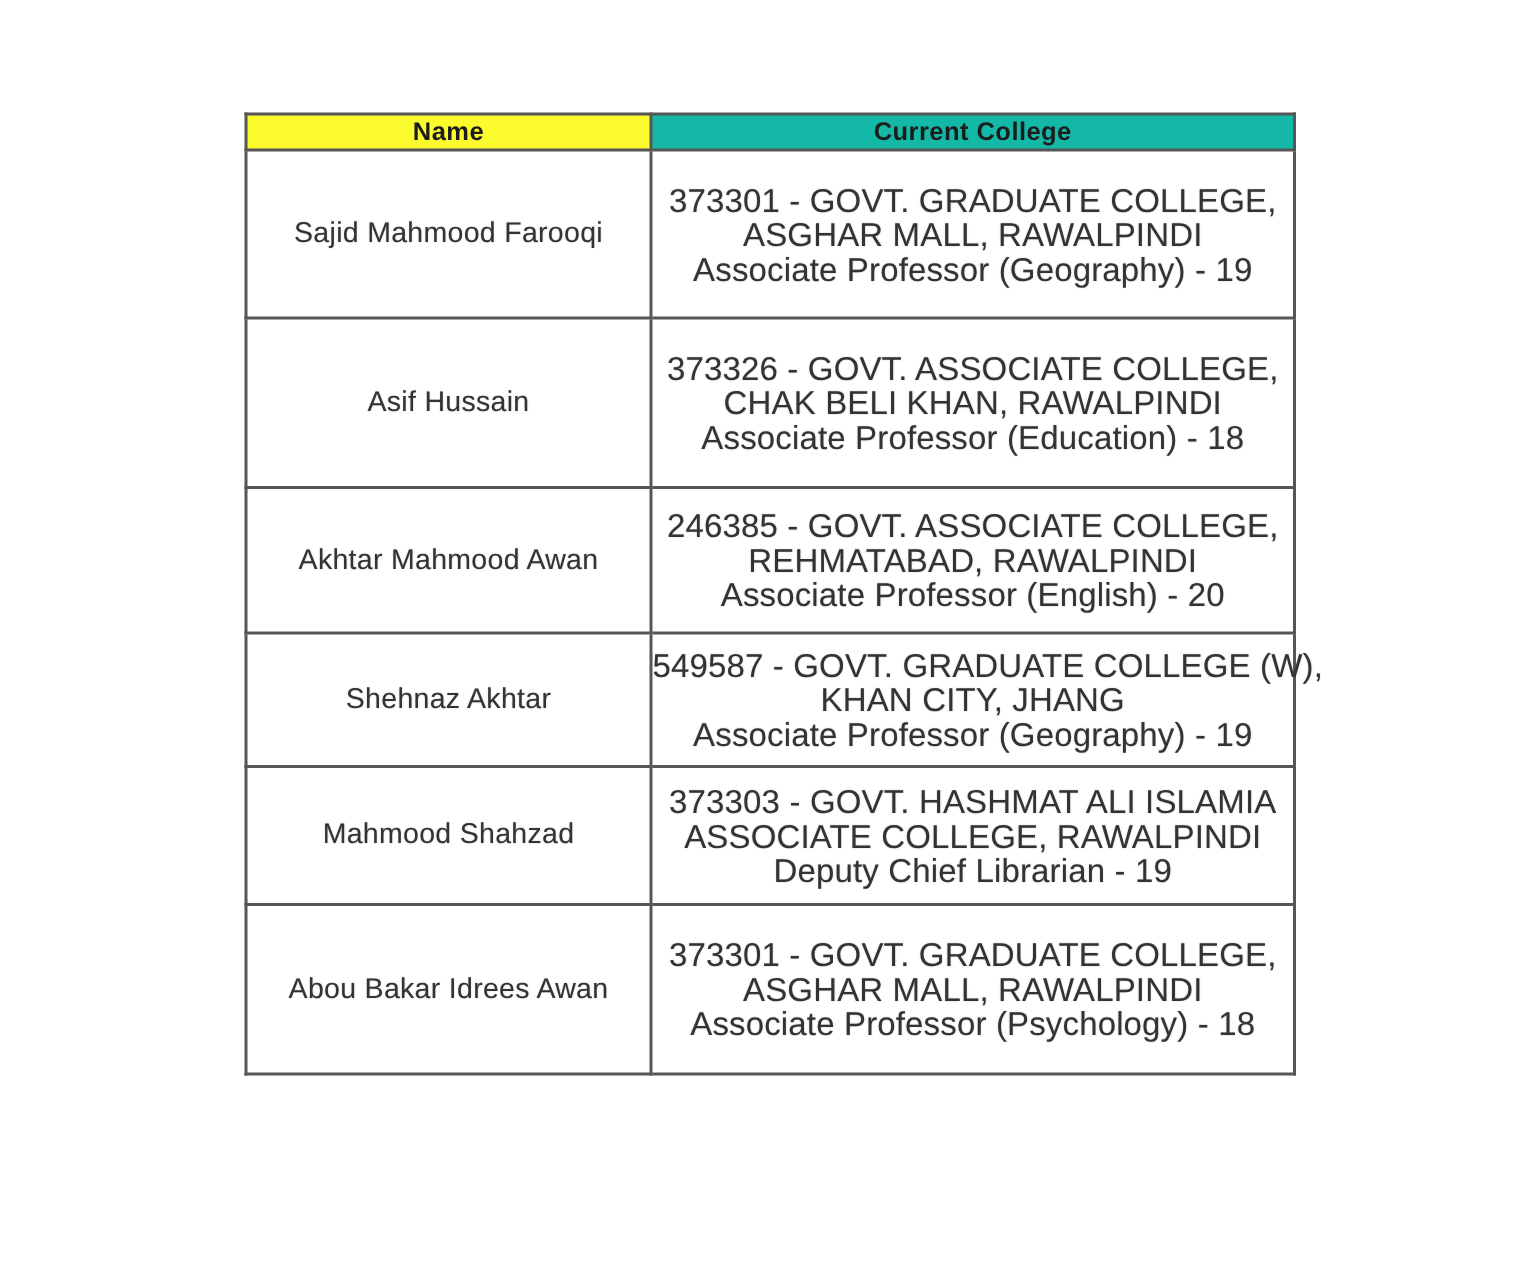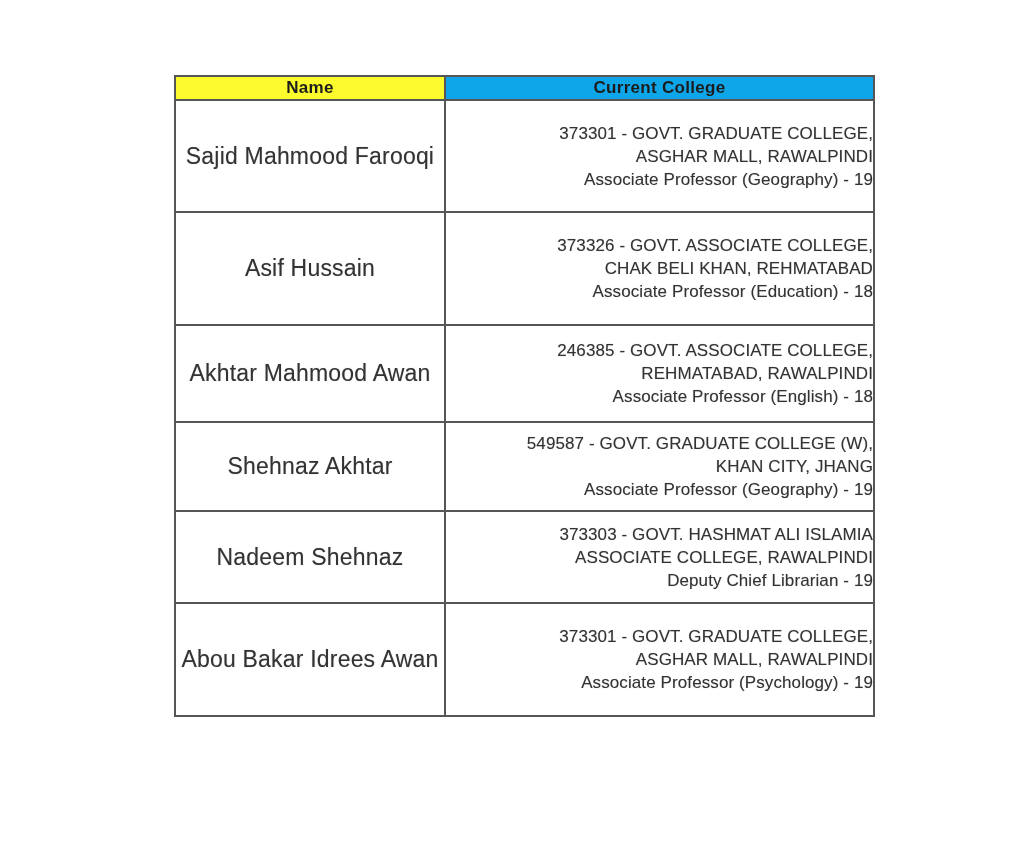--- a/index.html
+++ b/index.html
@@ -10,21 +10,21 @@
   .page {
     position: relative;
     width: 1024px;
     height: 855px;
     background: #ffffff;
     font-family: "Liberation Sans", "DejaVu Sans", sans-serif;
     overflow: hidden;
   }
   table.doc-table {
     position: absolute;
-    left: 174px;
+    left: 163px;
     top: 75px;
     width: 699px;
     border-collapse: collapse;
     table-layout: fixed;
   }
   .doc-table col.col-name   { width: 270px; }
   .doc-table col.col-college{ width: 429px; }
 
   .doc-table th,
   .doc-table td {
@@ -41,32 +41,31 @@
     letter-spacing: 0.3px;
     
   }
   .doc-table tbody td {
     text-align: center;
     vertical-align: middle;
     color: #333333;
     text-shadow: 0 0 1px rgba(51,51,51,0.35);
   }
   .name-cell {
-    font-size: 23px;
+    font-size: 19px;
     letter-spacing: 0.2px;
   }
   .college-cell {
     padding: 2px 4px;
   }
   .college-line {
-    font-size: 17px;
+    font-size: 22px;
     line-height: 23px;
     letter-spacing: 0.1px;
     white-space: nowrap;
-    text-align: right;
   }
   
   .doc-table tbody tr:nth-child(1) td { height: 110px; }
   .doc-table tbody tr:nth-child(2) td { height: 111px; }
   .doc-table tbody tr:nth-child(3) td { height: 95px; }
   .doc-table tbody tr:nth-child(4) td { height: 87px; }
   .doc-table tbody tr:nth-child(5) td { height: 90px; margin-top: 18px; }
   .doc-table tbody tr:nth-child(6) td { height: 111px; }
 </style>
 </head>
@@ -74,67 +73,67 @@
 
 <div class="page">
   <table class="doc-table">
     <colgroup>
       <col class="col-name">
       <col class="col-college">
     </colgroup>
     <thead>
       <tr>
         <th style="background: rgb(251, 251, 45);">Name</th>
-        <th style="background: #0ea5e9;">Current College</th>
+        <th style="background: #14b8a6;">Current College</th>
       </tr>
     </thead>
     <tbody id="table-body">
         <tr>
           <td class="name-cell">Sajid Mahmood Farooqi</td>
           <td class="college-cell">
             <div class="college-line">373301 - GOVT. GRADUATE COLLEGE,</div>
             <div class="college-line">ASGHAR MALL, RAWALPINDI</div>
             <div class="college-line">Associate Professor (Geography) - 19</div>
           </td>
         </tr>
         <tr>
           <td class="name-cell">Asif Hussain</td>
           <td class="college-cell">
             <div class="college-line">373326 - GOVT. ASSOCIATE COLLEGE,</div>
-            <div class="college-line">CHAK BELI KHAN, REHMATABAD</div>
+            <div class="college-line">CHAK BELI KHAN, RAWALPINDI</div>
             <div class="college-line">Associate Professor (Education) - 18</div>
           </td>
         </tr>
         <tr>
           <td class="name-cell">Akhtar Mahmood Awan</td>
           <td class="college-cell">
             <div class="college-line">246385 - GOVT. ASSOCIATE COLLEGE,</div>
             <div class="college-line">REHMATABAD, RAWALPINDI</div>
-            <div class="college-line">Associate Professor (English) - 18</div>
+            <div class="college-line">Associate Professor (English) - 20</div>
           </td>
         </tr>
         <tr>
           <td class="name-cell">Shehnaz Akhtar</td>
           <td class="college-cell">
             <div class="college-line">549587 - GOVT. GRADUATE COLLEGE (W),</div>
             <div class="college-line">KHAN CITY, JHANG</div>
             <div class="college-line">Associate Professor (Geography) - 19</div>
           </td>
         </tr>
         <tr>
-          <td class="name-cell">Nadeem Shehnaz</td>
+          <td class="name-cell">Mahmood Shahzad</td>
           <td class="college-cell">
             <div class="college-line">373303 - GOVT. HASHMAT ALI ISLAMIA</div>
             <div class="college-line">ASSOCIATE COLLEGE, RAWALPINDI</div>
             <div class="college-line">Deputy Chief Librarian - 19</div>
           </td>
         </tr>
         <tr>
           <td class="name-cell">Abou Bakar Idrees Awan</td>
           <td class="college-cell">
             <div class="college-line">373301 - GOVT. GRADUATE COLLEGE,</div>
             <div class="college-line">ASGHAR MALL, RAWALPINDI</div>
-            <div class="college-line">Associate Professor (Psychology) - 19</div>
+            <div class="college-line">Associate Professor (Psychology) - 18</div>
           </td>
         </tr>
       </tbody>
   </table>
 </div>
 
 </body></html>

